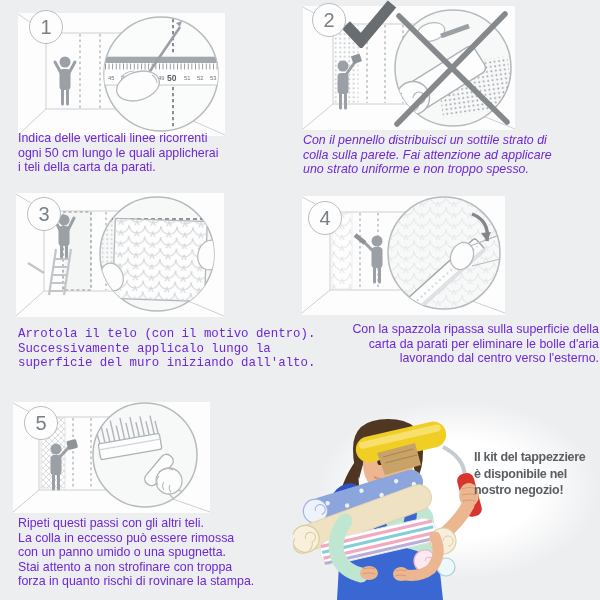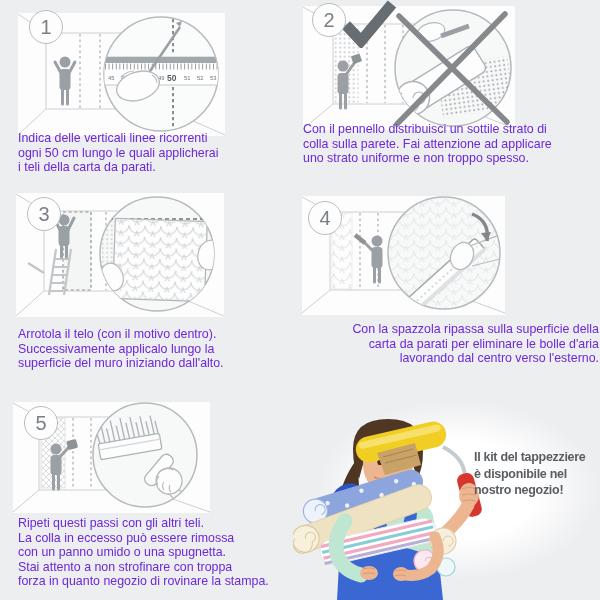--- a/index.html
+++ b/index.html
@@ -8,22 +8,22 @@
   .panel{position:absolute;background:#fdfdfd;}
   .panel svg{display:block;}
   #p1{left:18px;top:5px;width:207px;height:123px;margin-top:8px;}
   #p2{left:303px;top:6px;width:212px;height:124px;}
   #p3{left:16px;top:193px;width:208px;height:124px;}
   #p4{left:302px;top:196px;width:203px;height:119px;}
   #p5{left:13px;top:402px;width:197px;height:111px;}
   .caption{position:absolute;margin:0;font-size:12.4px;line-height:14.6px;color:#6d28d9;
            white-space:pre-line;letter-spacing:0;}
   #c1{left:18px;top:131px;width:300px;}
-  #c2{left:303px;top:122px;width:296px;}
-  #c3{left:18px;top:327px;width:300px;}
+  #c2{left:303px;top:133px;width:296px;font-style:italic;}
+  #c3{left:18px;top:327px;width:300px;font-family:Liberation Mono, monospace;}
   #c4{left:303px;top:322px;width:296px;text-align:right;}
   #c5{left:18px;top:516px;width:300px;}
   .badge{position:absolute;width:34px;height:34px;border-radius:50%;background:#fdfdfd;
          border:1.6px solid #b9bdc0;display:flex;align-items:center;justify-content:center;
          font-size:20px;color:#7b8085;box-sizing:border-box;}
   #b1{left:29px;top:10px;} #b2{left:312px;top:3px;} #b3{left:27px;top:197px;}
   #b4{left:308px;top:201px;} #b5{left:24px;top:406px;}
   #check{position:absolute;left:340px;top:0;width:58px;height:48px;}
   .photo-bg{position:absolute;left:285px;top:400px;width:315px;height:200px;
             background:radial-gradient(closest-side at 55% 45%, #ffffff 55%, rgba(255,255,255,0) 100%);}
@@ -272,21 +272,21 @@
       </g>
     </svg>
   </div>
   <div class="badge" id="b5">
     <span>5</span>
   </div>
   <p class="caption" id="c5">Ripeti questi passi con gli altri teli.
 La colla in eccesso può essere rimossa
 con un panno umido o una spugnetta.
 Stai attento a non strofinare con troppa
-forza in quanto negozio di rovinare la stampa.</p>
+forza in quanto rischi di rovinare la stampa.</p>
 
   <div class="photo-bg"></div>
   <svg id="photo" viewBox="0 0 192 187">
 
     <g>
       <path d="M64,46 Q46,70 44,100 Q43,118 50,132 L62,128 Q56,104 66,72 Z" fill="#4d3522"></path>
       <path d="M54,78 Q50,100 53,120" stroke="#3a2715" stroke-width="1" fill="none"></path>
     </g>
     <g>
       <ellipse cx="52" cy="80" rx="14" ry="8" transform="rotate(-30 52 80)" fill="#2c52c4"></ellipse>

